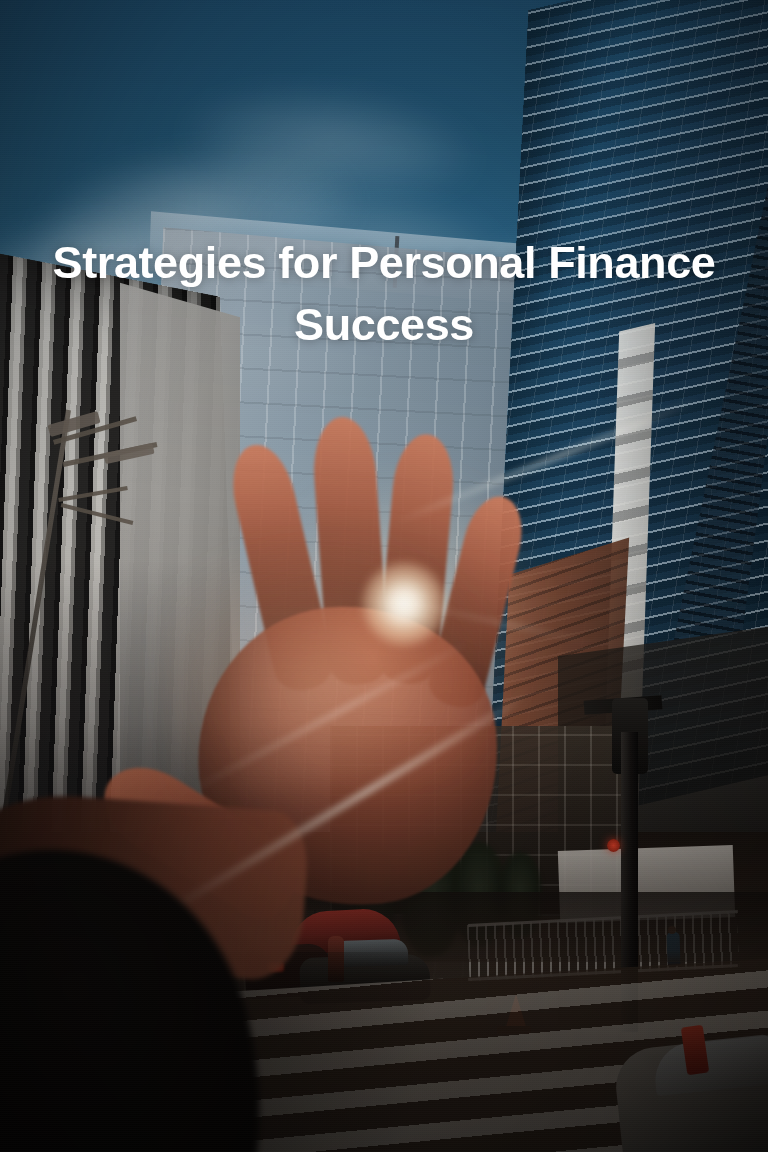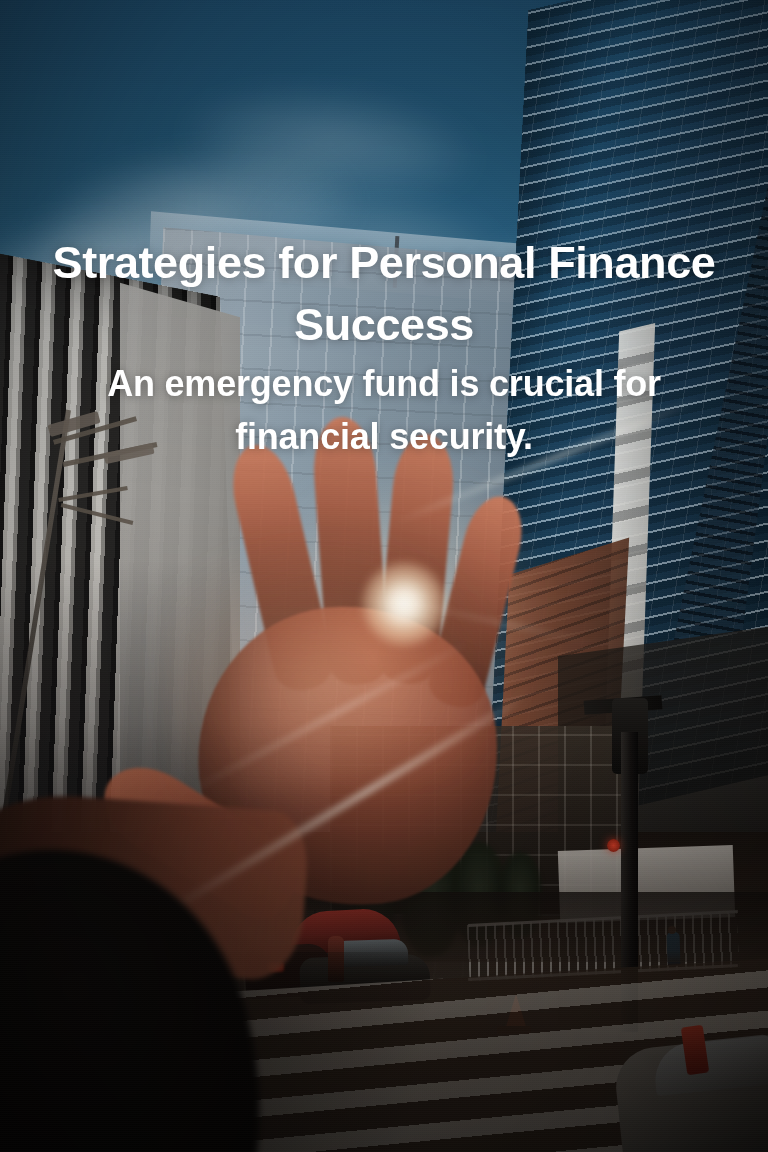--- a/index.html
+++ b/index.html
@@ -727,16 +727,15 @@
 
   <div class="sleeve"></div>
 
   <div class="warm-grade"></div>
   <div class="bottom-fade"></div>
   <div class="vignette"></div>
   <div class="grain"></div>
 
   <div class="text-layer">
     <div class="headline">Strategies for Personal Finance Success</div>
-    <div class="subhead">An emergency fund is crucial for financial security.</div>
   </div>
 
 </div>
 
 </body></html>

